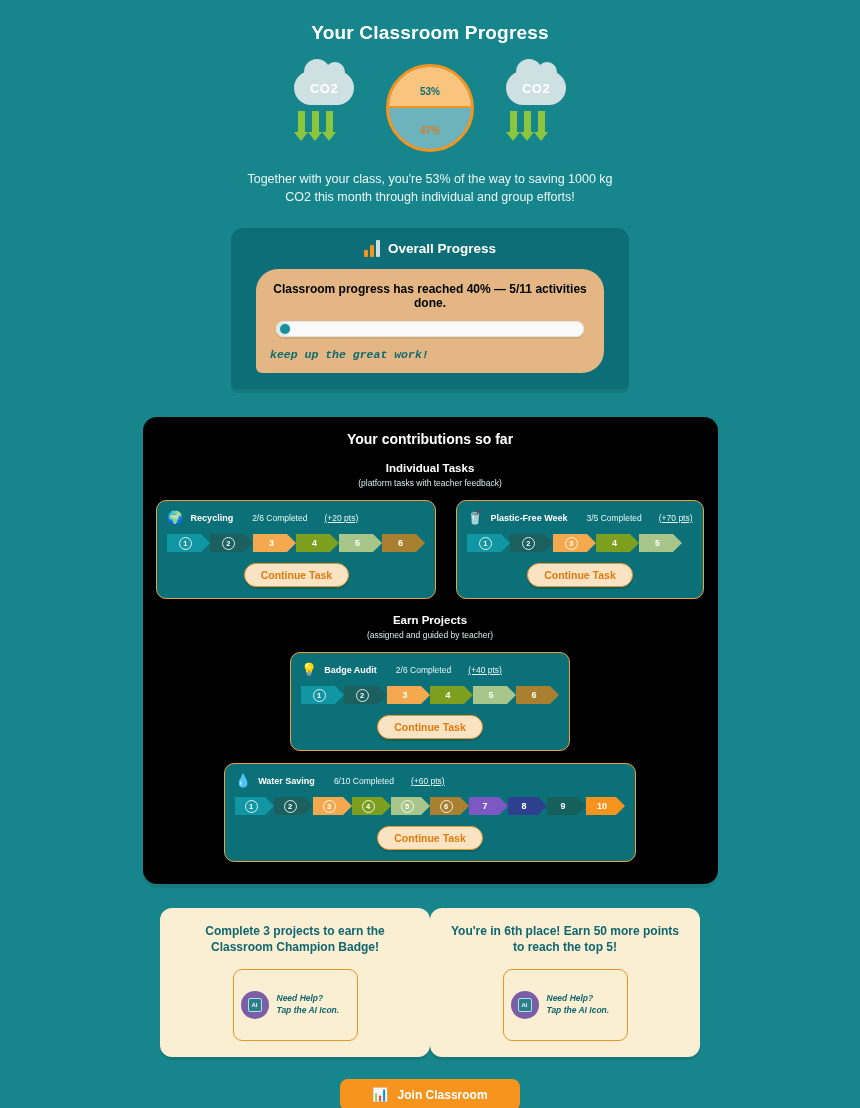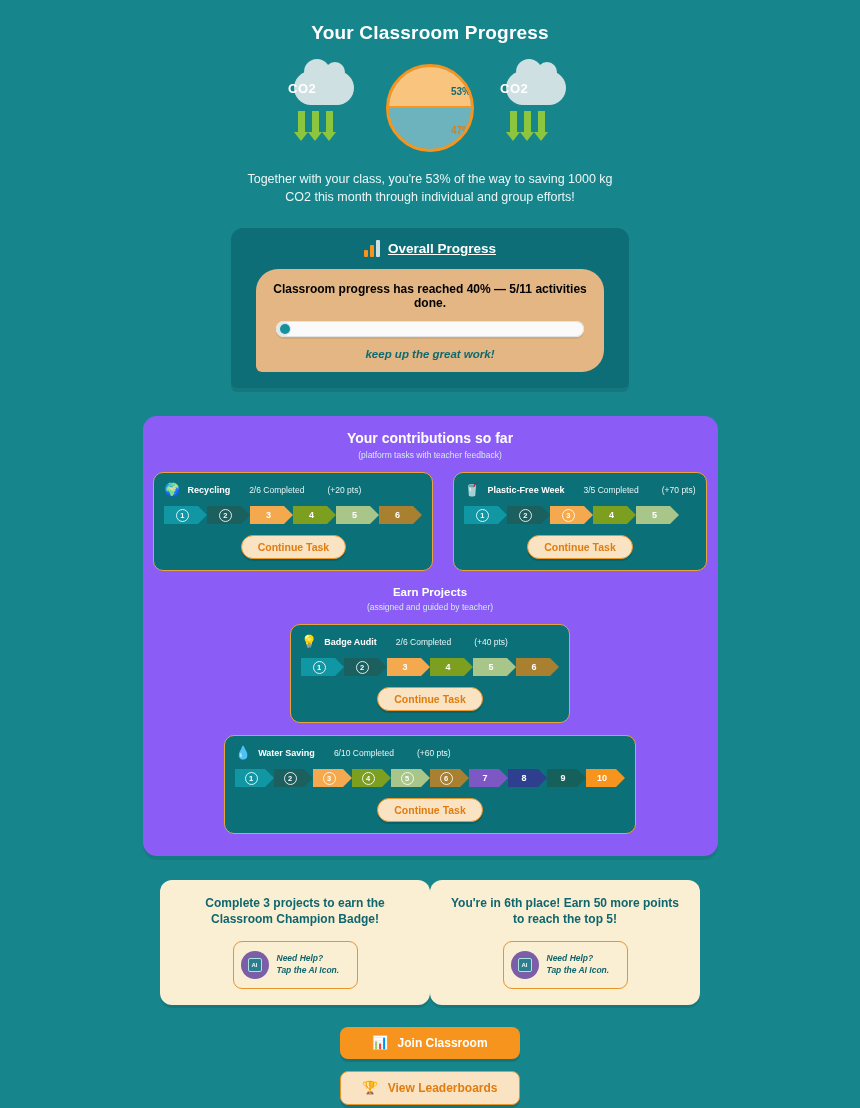--- a/index.html
+++ b/index.html
@@ -38,21 +38,21 @@
     width: 60px; height: 34px;
     background: #cfe0e2; border-radius: 18px;
   }
   .cloud-body:before, .cloud-body:after {
     content: ""; position: absolute; background: #cfe0e2; border-radius: 50%;
   }
   .cloud-body:before { width: 26px; height: 26px; top: -12px; left: 10px; }
   .cloud-body:after  { width: 20px; height: 20px; top: -9px;  left: 31px; }
   .cloud-label {
     position: absolute; top: 16px; left: 0; width: 72px;
-    font-size: 13px; font-weight: bold;
+    text-align: center; font-size: 13px; font-weight: bold;
     color: #ffffff; letter-spacing: .5px; z-index: 3;
   }
   .arrows { position: absolute; top: 46px; left: 10px; display: flex; gap: 7px; }
   .arr { width: 7px; height: 22px; background: #8cc63f; position: relative; }
   .arr:after {
     content: ""; position: absolute; bottom: -8px; left: -4px;
     border-left: 7.5px solid transparent; border-right: 7.5px solid transparent;
     border-top: 9px solid #8cc63f;
   }
 
@@ -61,41 +61,41 @@
     width: 88px; height: 88px; border-radius: 50%;
     border: 3px solid #f7941e; overflow: hidden; position: relative;
     background: #6cb3bd;
   }
   .pie-top {
     position: absolute; left: -2px; top: -2px; right: -2px;
     height: 53%; background: #f9c47e;
     border-bottom: 2px solid #f7941e;
   }
   .pie-lbl-a, .pie-lbl-b {
-    position: absolute; width: 100%; text-align: right;
+    position: absolute; width: 100%; text-align: center;
     font-size: 10px; font-weight: bold;
   }
   .pie-lbl-a { top: 19px; color: #136b73; }
   .pie-lbl-b { top: 58px; color: #d3811f; }
 
   .hero-caption {
     width: 380px; margin: 12px auto 1px; text-align: center;
     font-size: 12.5px; line-height: 1.45; color: #eaf6f6;
   }
 
   
   .op-card {
     width: 398px; margin: 22px auto 0;
     background: #0d6e77; border-radius: 12px 12px 6px 6px;
     padding: 12px 0 16px; position: relative;
     box-shadow: 0 4px 0 rgba(0,0,0,.10);
   }
   .op-head {
     display: flex; align-items: center; justify-content: center;
-    gap: 8px; font-size: 13.5px; font-weight: bold; color: #fff; text-decoration: underline;
+    gap: 8px; font-size: 13.5px; font-weight: bold; color: #fff;
   }
   .bar-icon { display: flex; align-items: flex-end; gap: 2px; height: 17px; }
   .bar-icon i { display: block; width: 4px; background: #f7941e; border-radius: 1px; }
   .bar-icon i:nth-child(1) { height: 7px; }
   .bar-icon i:nth-child(2) { height: 12px; }
   .bar-icon i:nth-child(3) { height: 17px; background: #cfe0e2; }
 
   .op-panel {
     width: 348px; margin: 12px 0 0 25px;
     background: #e3b684; border-radius: 22px 22px 22px 6px;
@@ -111,46 +111,46 @@
   }
   .slider-knob {
     position: absolute; left: 1px; top: 1px;
     width: 14px; height: 14px; border-radius: 50%; background: #dfe7e7;
   }
   .slider-knob:after {
     content: ""; position: absolute; left: 3px; top: 2px;
     width: 10px; height: 10px; border-radius: 50%; background: #15919b;
   }
   .op-foot {
-    margin-top: 11px; text-align: center; font-size: 11.5px;
-    font-style: italic; font-weight: bold; color: #0f6a6f;
+    margin-top: 11px; font-size: 11.5px;
+    font-style: italic; font-weight: bold; color: #0f6a6f; font-family: Liberation Mono, monospace;
   }
 
   
   .contrib {
     width: 575px; margin: 28px auto 0;
-    background: #8b5cf6; border-radius: 14px;
+    background: #000000; border-radius: 14px;
     padding: 14px 0 22px;
     box-shadow: 0 4px 0 rgba(0,0,0,.08);
   }
   .contrib-title { text-align: center; font-size: 14px; font-weight: bold; }
   .sec-title { text-align: center; font-size: 11.5px; font-weight: bold; margin-top: 15px; }
   .sec-sub { text-align: center; font-size: 8.5px; margin-top: 4px; color: #d3ebeb; }
 
   .row { display: flex; justify-content: center; gap: 20px; margin-top: 12px; }
 
   .task-card {
     background: #0b7077; border: 1.4px solid #e8a33d; border-radius: 10px;
     padding: 9px 10px 11px;
   }
   .task-head { display: flex; align-items: center; gap: 7px; font-size: 9px; }
   .task-name { font-weight: bold; font-size: 9px; color: #ffffff; }
   .task-count, .task-pts { font-size: 8.5px; color: #e6f4f4; }
   .task-count { margin-left: 12px; }
-  .task-pts { margin-left: 16px; }
+  .task-pts { margin-left: 10px; text-decoration: underline; }
 
   .steps { display: flex; margin-top: 9px; align-items: center; }
   .step {
     height: 18px; display: flex; align-items: center; justify-content: center;
     position: relative; font-size: 9px; font-weight: bold; color: #fff;
     padding-left: 2px;
   }
   .step:after {
     content: ""; position: absolute; right: -9px; top: 0;
     border-top: 9px solid transparent; border-bottom: 9px solid transparent;
@@ -174,21 +174,21 @@
   .info-row { display: flex; justify-content: center; margin-top: 24px; }
   .info-card {
     width: 270px; background: #faeed3; border-radius: 12px;
     padding: 15px 18px 16px; text-align: center;
     box-shadow: 0 3px 0 rgba(0,0,0,.10);
   }
   .info-text { font-size: 12px; font-weight: bold; color: #10666e; line-height: 1.35; }
   .help-box {
     margin: 13px auto 0; width: 125px;
     border: 1.4px solid #e8952a; border-radius: 9px;
-    display: flex; align-items: center; gap: 8px; padding: 9px 7px;
+    display: flex; align-items: center; gap: 8px; padding: 21px 7px;
   }
   .ai-icon {
     width: 28px; height: 28px; border-radius: 50%;
     background: #7b5ea7; display: flex; align-items: center; justify-content: center;
     flex: 0 0 28px; position: relative;
   }
   .ai-chip {
     width: 14px; height: 14px; background: #2e7d8c;
     border: 1.5px solid #a9e5e0; border-radius: 2px;
     display: flex; align-items: center; justify-content: center;
@@ -259,20 +259,21 @@
     <div class="slider">
       <div class="slider-knob"></div>
     </div>
     <div class="op-foot">keep up the great work!</div>
   </div>
 </div>
 
 <div class="contrib">
   <div class="contrib-title">Your contributions so far</div>
 
+  <div class="sec-title">Individual Tasks</div>
   <div class="sec-sub">(platform tasks with teacher feedback)</div>
   <div class="row" id="individual-row">
       <div class="task-card">
         <div class="task-head">
           <span style="font-size: 13px;">🌍</span>
           <span class="task-name">Recycling</span>
           <span class="task-count">2/6 Completed</span>
           <span class="task-pts">(+20 pts)</span>
         </div>
         <div class="steps">

